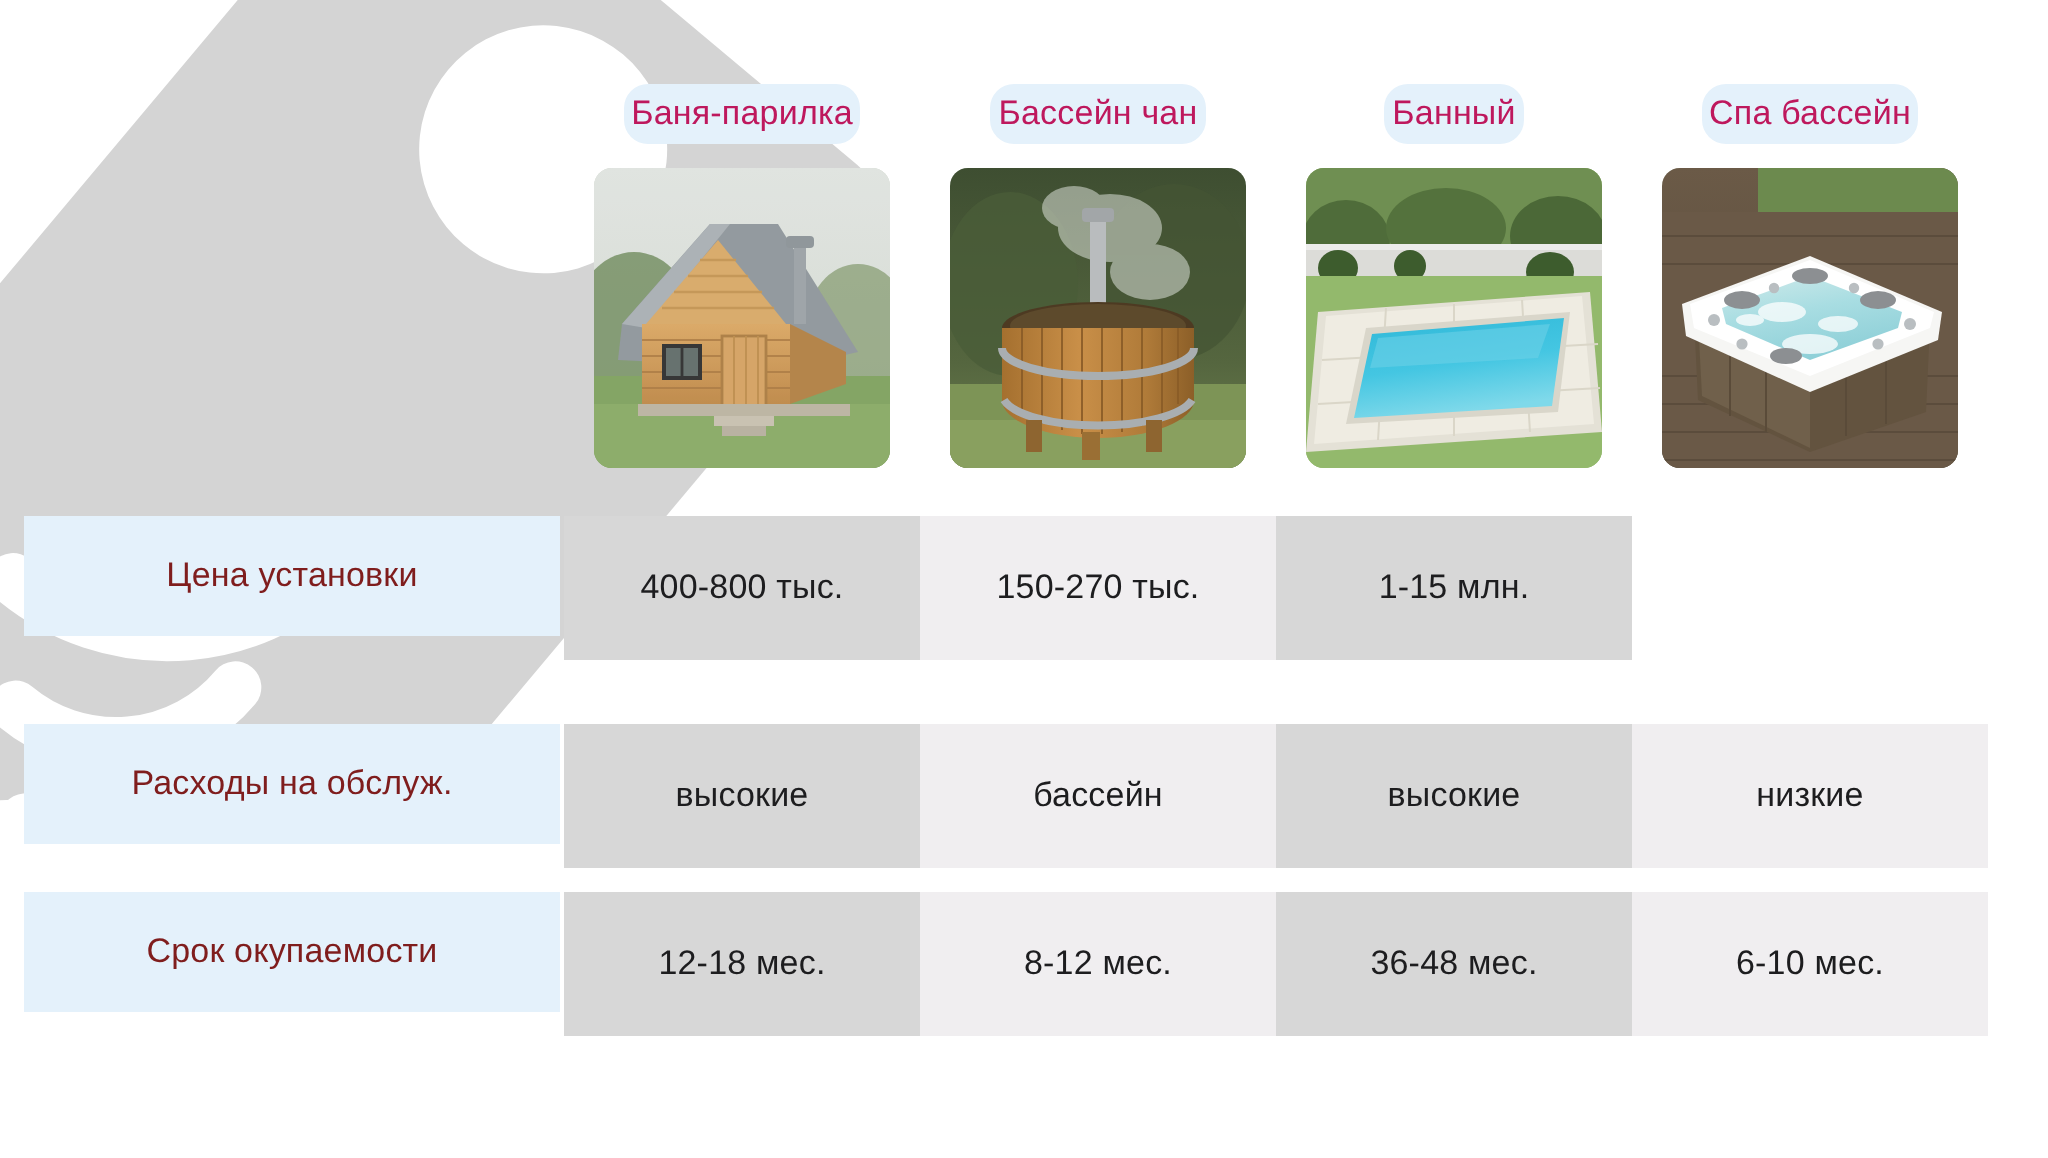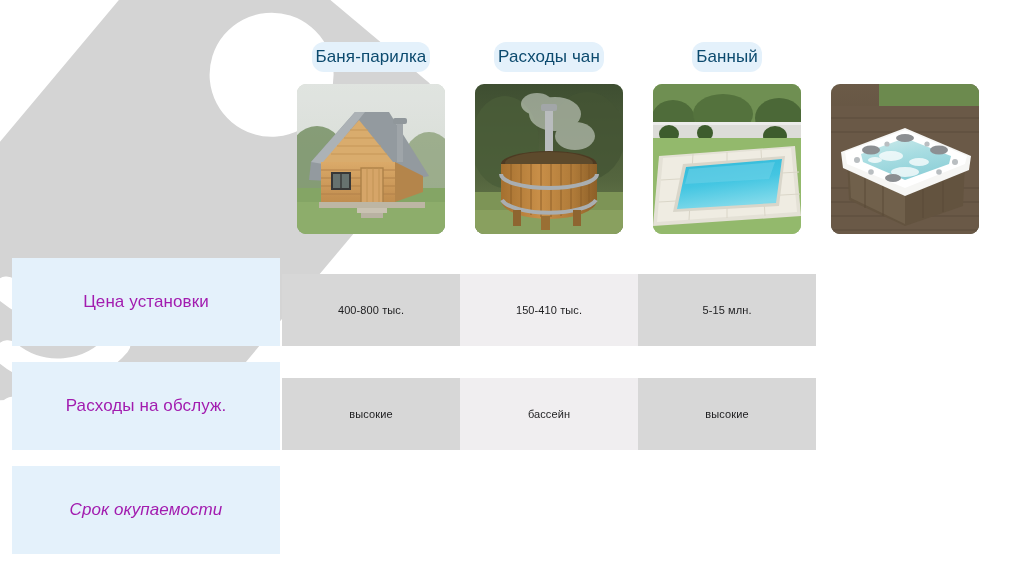--- a/index.html
+++ b/index.html
@@ -43,21 +43,21 @@
   }
   .header-cell {
     width: 178px;
     height: 30px;
     display: flex;
     align-items: center;
     justify-content: center;
   }
   .header-pill {
     background: #e4f1fb;
-    color: #0c4a6e;
+    color: #be185d;
     font-size: 17px;
     line-height: 30px;
     padding: 0 4px;
     white-space: nowrap;
     letter-spacing: 0.1px;
     border-radius: 12px;
   }
 
   
   .thumb-row {
@@ -90,48 +90,47 @@
   .data-row {
     position: absolute;
     left: 12px;
     width: 984px;
     height: 72px;
     z-index: 2;
     display: flex;
   }
   #row-0 { top: 258px; }
   #row-1 { top: 362px; text-align: center; }
-  #row-2 { top: 466px; font-style: italic; }
+  #row-2 { top: 446px; }
 
   .row-label {
     width: 268px;
-    height: 88px;
+    height: 60px;
     background: #e4f1fb;
     display: flex;
     align-items: center;
     justify-content: center;
-    color: #a21caf;
+    color: #7f1d1d;
     font-size: 17px;
     letter-spacing: 0.1px;
     white-space: nowrap;
   }
   .row-spacer { width: 2px; height: 72px; background: transparent; }
 
   .cells { display: flex; }
   .cell {
     width: 178px;
     height: 72px;
     display: flex;
     align-items: center;
     justify-content: center;
     color: #1d1d1f;
-    font-size: 11px;
+    font-size: 17px;
     letter-spacing: 0.1px;
     white-space: nowrap;
-    margin-top: 16px;
   }
   .cell.shade-dark  { background: #d7d7d7; }
   .cell.shade-light { background: #f0eef0; }
 </style>
 </head>
 <body>
 
 <div id="stage">
 
   <svg id="watermark" viewBox="0 0 640 760" xmlns="http://www.w3.org/2000/svg" aria-hidden="true">
@@ -144,24 +143,27 @@
         <path d="M330 600 a38 38 0 0 1 -38 38"></path>
       </g>
     </g>
   </svg>
 
   <div class="header-row">
     <div class="header-cell">
       <span class="header-pill">Баня-парилка</span>
     </div>
     <div class="header-cell">
-      <span class="header-pill">Расходы чан</span>
+      <span class="header-pill">Бассейн чан</span>
     </div>
     <div class="header-cell">
       <span class="header-pill">Банный</span>
+    </div>
+    <div class="header-cell">
+      <span class="header-pill">Спа бассейн</span>
     </div>
   </div>
 
   <div class="thumb-row">
 
     <div class="thumb-cell">
       <div class="thumb">
         <svg viewBox="0 0 148 150" xmlns="http://www.w3.org/2000/svg">
           <defs>
             <linearGradient id="skyA" x1="0" y1="0" x2="0" y2="1">
@@ -378,33 +380,40 @@
       </div>
     </div>
 
   </div>
 
   <div class="data-row" id="row-0">
     <div class="row-label">Цена установки</div>
     <div class="row-spacer"></div>
     <div class="cells">
       <div class="cell shade-dark">400-800 тыс.</div>
-      <div class="cell shade-light">150-410 тыс.</div>
-      <div class="cell shade-dark">5-15 млн.</div>
+      <div class="cell shade-light">150-270 тыс.</div>
+      <div class="cell shade-dark">1-15 млн.</div>
     </div>
   </div>
 
   <div class="data-row" id="row-1">
     <div class="row-label">Расходы на обслуж.</div>
     <div class="row-spacer"></div>
     <div class="cells">
       <div class="cell shade-dark">высокие</div>
       <div class="cell shade-light">бассейн</div>
       <div class="cell shade-dark">высокие</div>
+      <div class="cell shade-light">низкие</div>
     </div>
   </div>
 
   <div class="data-row" id="row-2">
     <div class="row-label">Срок окупаемости</div>
     <div class="row-spacer"></div>
+    <div class="cells">
+      <div class="cell shade-dark">12-18 мес.</div>
+      <div class="cell shade-light">8-12 мес.</div>
+      <div class="cell shade-dark">36-48 мес.</div>
+      <div class="cell shade-light">6-10 мес.</div>
+    </div>
   </div>
 
 </div>
 
 </body></html>

